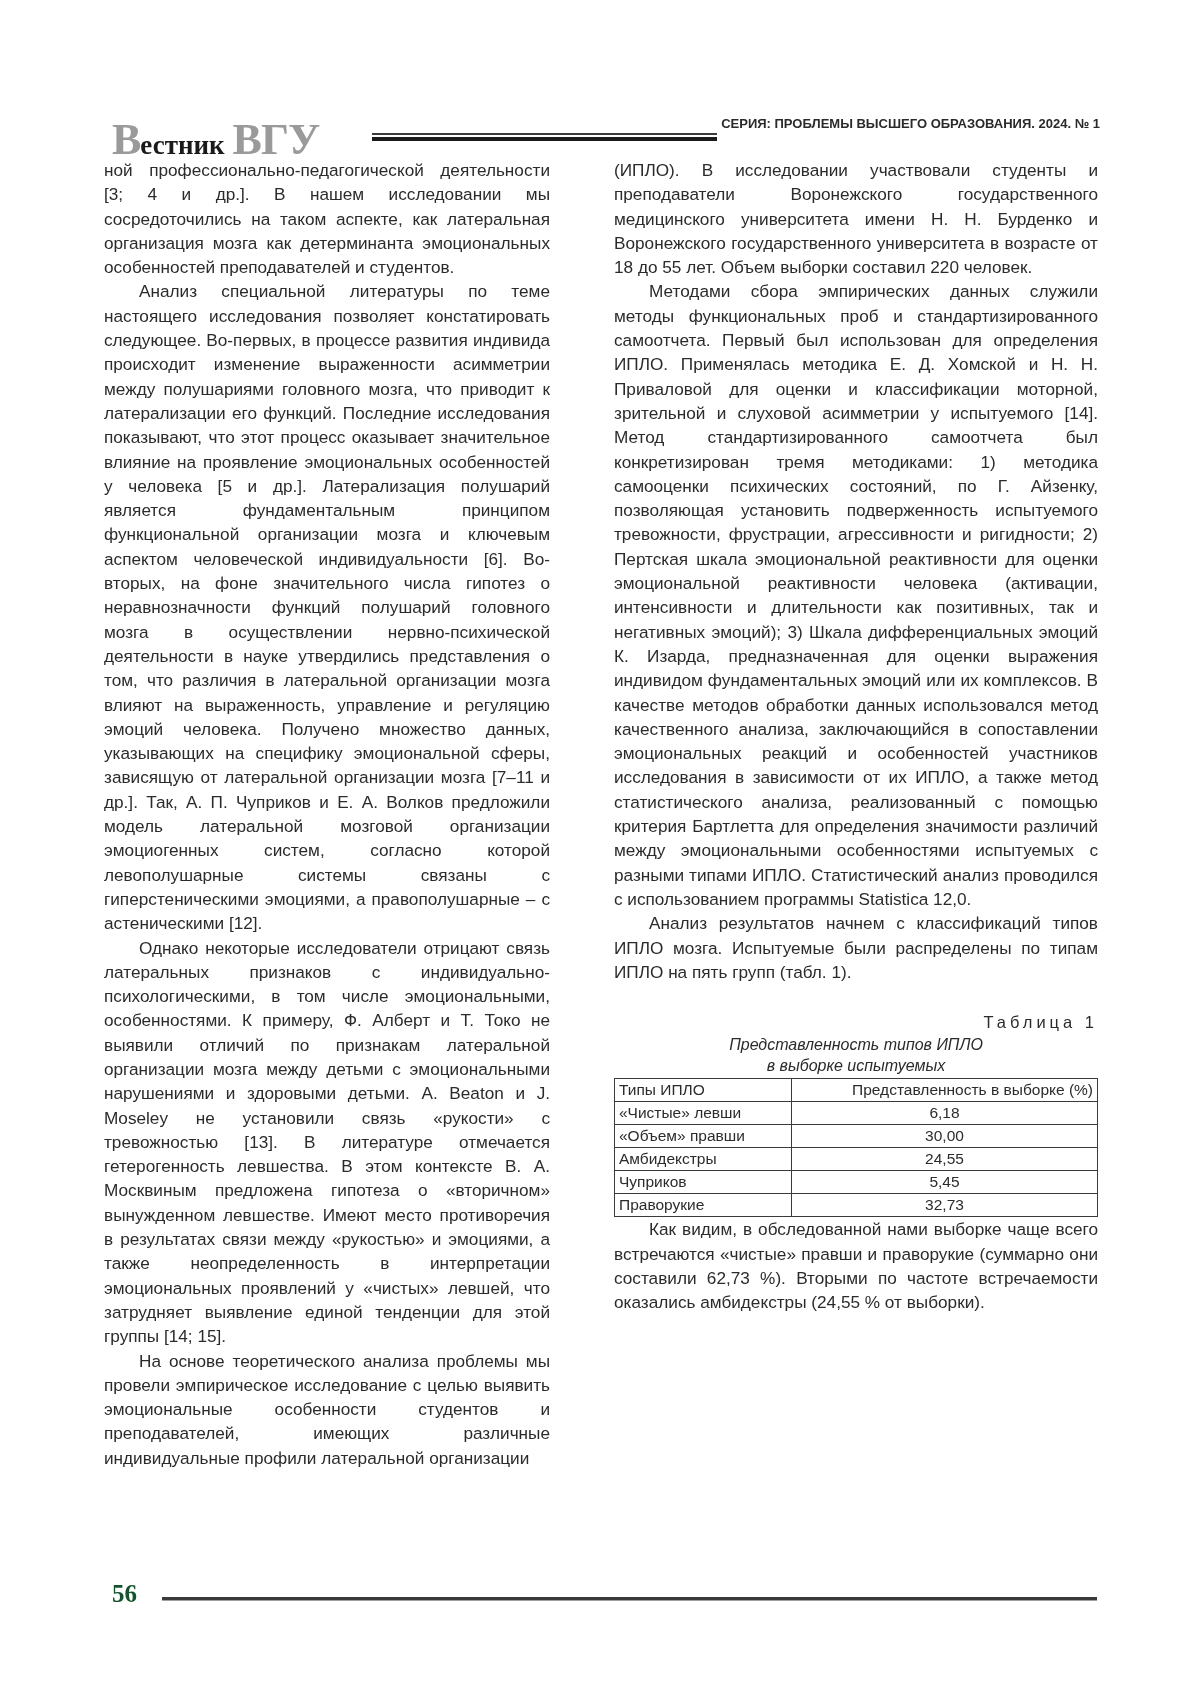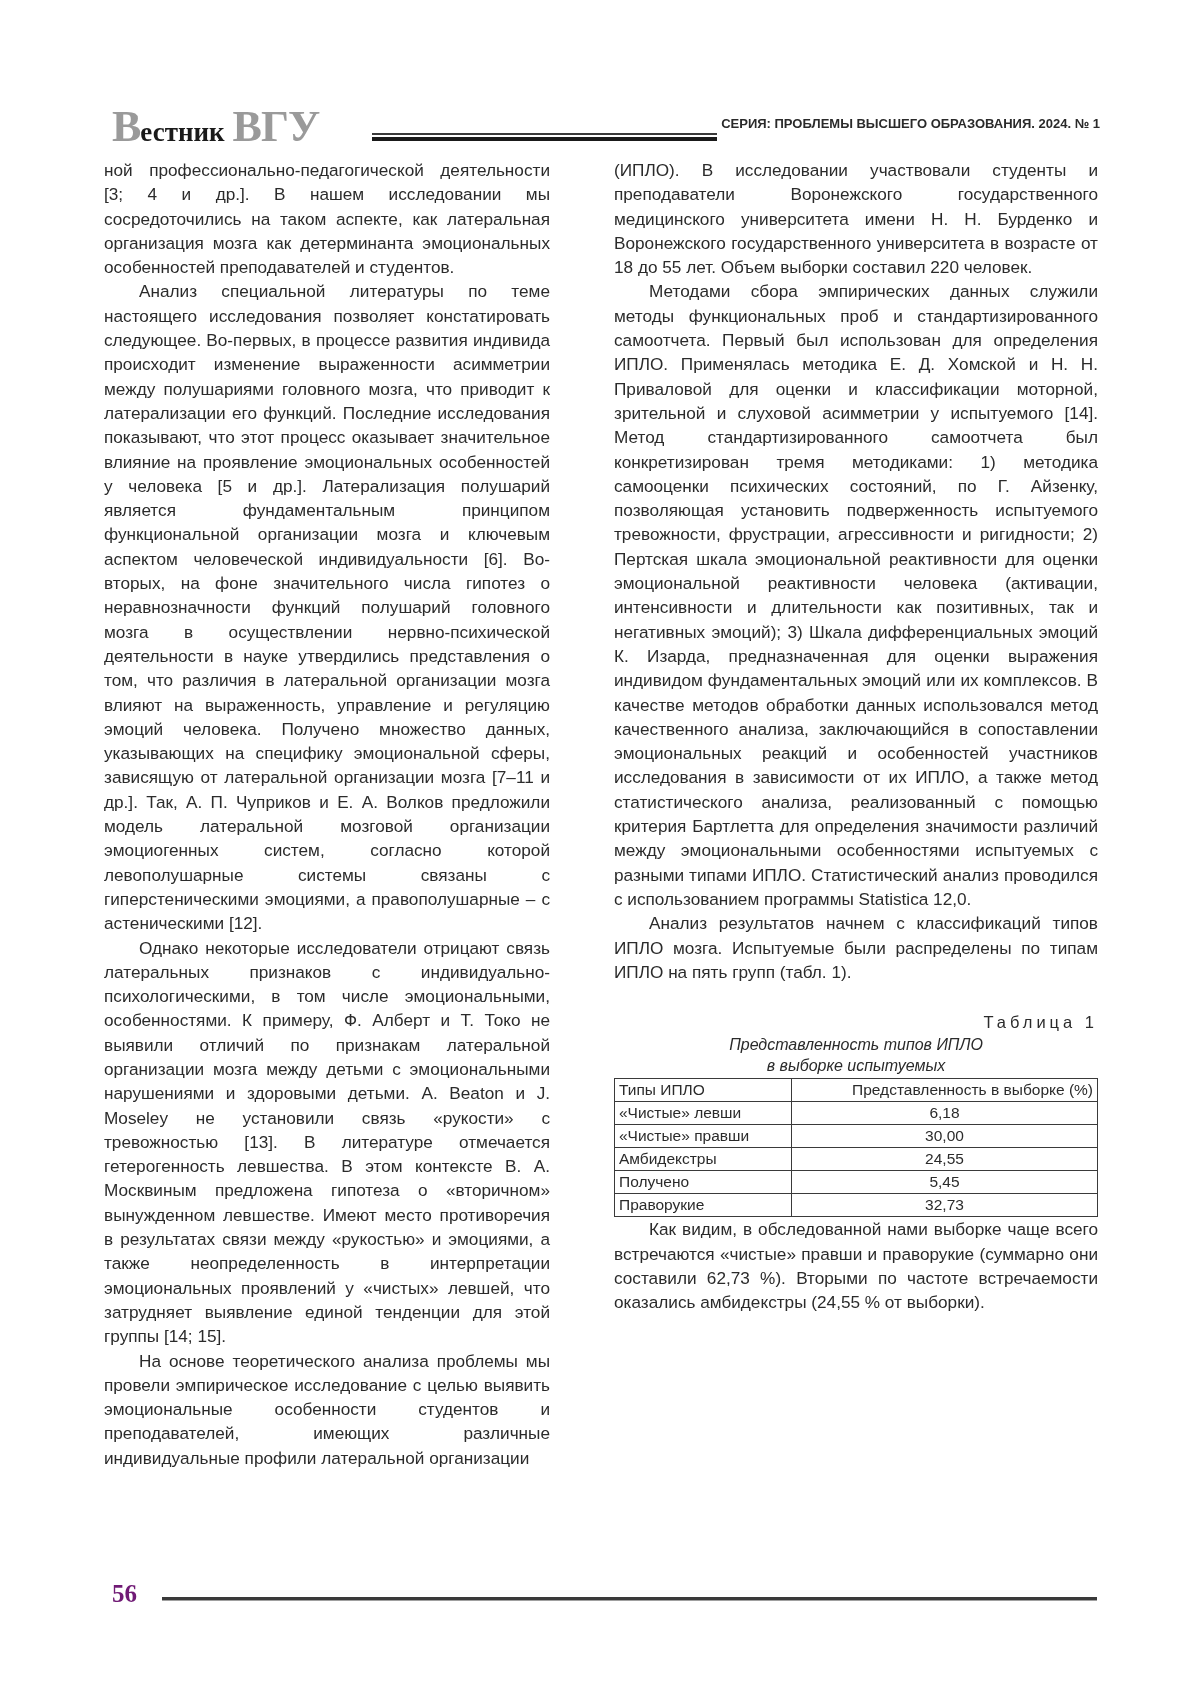--- a/index.html
+++ b/index.html
@@ -1,21 +1,21 @@
 <!DOCTYPE html>
 <html><head>
 <meta charset="utf-8">
 <style>
   html, body { margin: 0; padding: 0; background: #ffffff; }
   body { width: 1200px; height: 1697px; position: relative; overflow: hidden; color: #262626; }
   .page { position: absolute; left: 0; top: 0; width: 1200px; height: 1697px; }
 
   
   .header { position: absolute; left: 112px; top: 104px; width: 988px; height: 40px; }
-  .logo { position: absolute; left: 0; top: 3px; height: 40px; white-space: nowrap; font-family: "Liberation Serif", serif; font-weight: bold; line-height: 40px; }
+  .logo { position: absolute; left: 0; top: 16px; height: 40px; white-space: nowrap; font-family: "Liberation Serif", serif; font-weight: bold; line-height: 40px; }
   .logo .big-b { font-size: 44px; color: #9a9a9a; letter-spacing: -1px; }
   .logo .small { font-size: 27px; color: #1a1a1a; letter-spacing: 0px; }
   .logo .vgu { font-size: 44px; color: #9a9a9a; margin-left: 8px; letter-spacing: -1px; }
   .header-rule { position: absolute; left: 260px; top: 29px; width: 345px; height: 9px; }
   .header-rule .l1 { position: absolute; left: 0; top: 0; width: 100%; height: 2px; background: #3a3a3a; }
   .header-rule .l2 { position: absolute; left: 0; top: 4px; width: 100%; height: 4px; background: #1a1a1a; }
   .series { position: absolute; right: 0; top: 12px; font-family: "Liberation Sans", sans-serif; font-weight: bold; font-size: 13px; color: #2a2a2a; white-space: nowrap; }
 
   
   .col { position: absolute; top: 158px; font-family: "Liberation Sans", sans-serif; font-size: 17.2px; line-height: 24.3px; text-align: justify; color: #2b2b2b; }
@@ -28,21 +28,21 @@
   .table-label { text-align: right; letter-spacing: 4px; margin-top: 26px; font-size: 16.5px; }
   .table-title { text-align: center; font-style: italic; font-size: 16px; line-height: 21px; }
   table.data { border-collapse: collapse; width: 100%; font-size: 15.5px; line-height: 22px; margin-top: 2px; }
   table.data td { border: 1.5px solid #3a3a3a; padding: 0 4px; }
   table.data td.c1 { width: 168px; text-align: left; }
   table.data td.c2 { text-align: center; }
   table.data tr.head td.c2 { text-align: right; }
   .after-table { margin-top: 26px; }
 
   
-  .footer-num { position: absolute; left: 112px; top: 1580px; font-family: "Liberation Serif", serif; font-weight: bold; font-size: 25px; color: #701a75; }
+  .footer-num { position: absolute; left: 112px; top: 1580px; font-family: "Liberation Serif", serif; font-weight: bold; font-size: 25px; color: #14532d; }
   .footer-rule { position: absolute; left: 162px; top: 1597px; width: 935px; height: 3px; background: #3a3a3a; }
   .footer-rule::after { content: ""; position: absolute; left: 0; top: 3px; width: 100%; height: 1px; background: #a0a0a0; }
 </style>
 </head>
 <body>
 
 <div class="page">
 
   <div class="header">
     <div class="logo">
@@ -76,29 +76,29 @@
       <tbody>
           <tr class="head">
         <td class="c1">Типы ИПЛО</td>
         <td class="c2">Представленность в выборке (%)</td>
       </tr>
       <tr>
         <td class="c1">«Чистые» левши</td>
         <td class="c2">6,18</td>
       </tr>
       <tr>
-        <td class="c1">«Чистые» правши</td>
+        <td class="c1">«Объем» правши</td>
         <td class="c2">30,00</td>
       </tr>
       <tr>
         <td class="c1">Амбидекстры</td>
         <td class="c2">24,55</td>
       </tr>
       <tr>
-        <td class="c1">Получено</td>
+        <td class="c1">Чуприков</td>
         <td class="c2">5,45</td>
       </tr>
       <tr>
         <td class="c1">Праворукие</td>
         <td class="c2">32,73</td>
       </tr>
     </tbody>
       </table>
 
     <p class="ind after-table">Как видим, в обследованной нами выборке чаще всего встречаются «чистые» правши и праворукие (суммарно они составили 62,73 %). Вторыми по частоте встречаемости оказались амбидекстры (24,55 % от выборки).</p>

